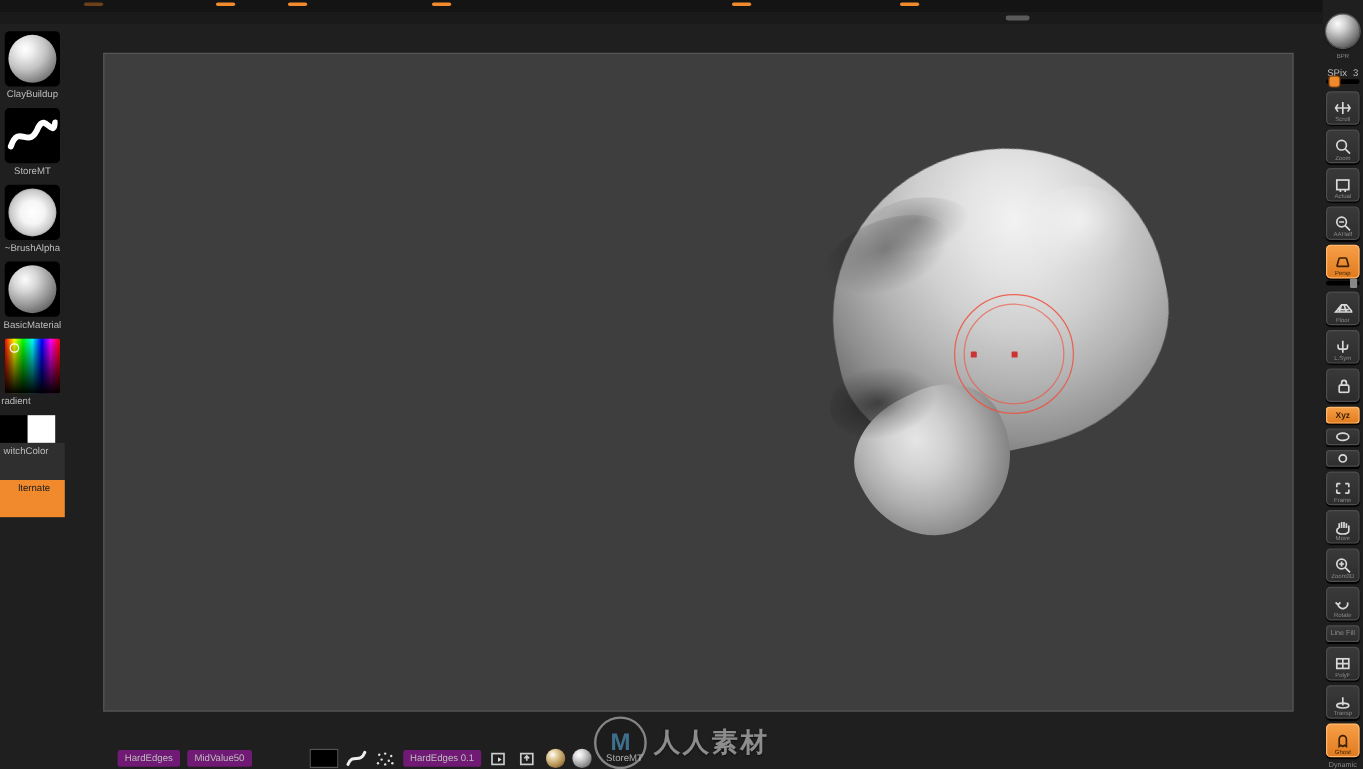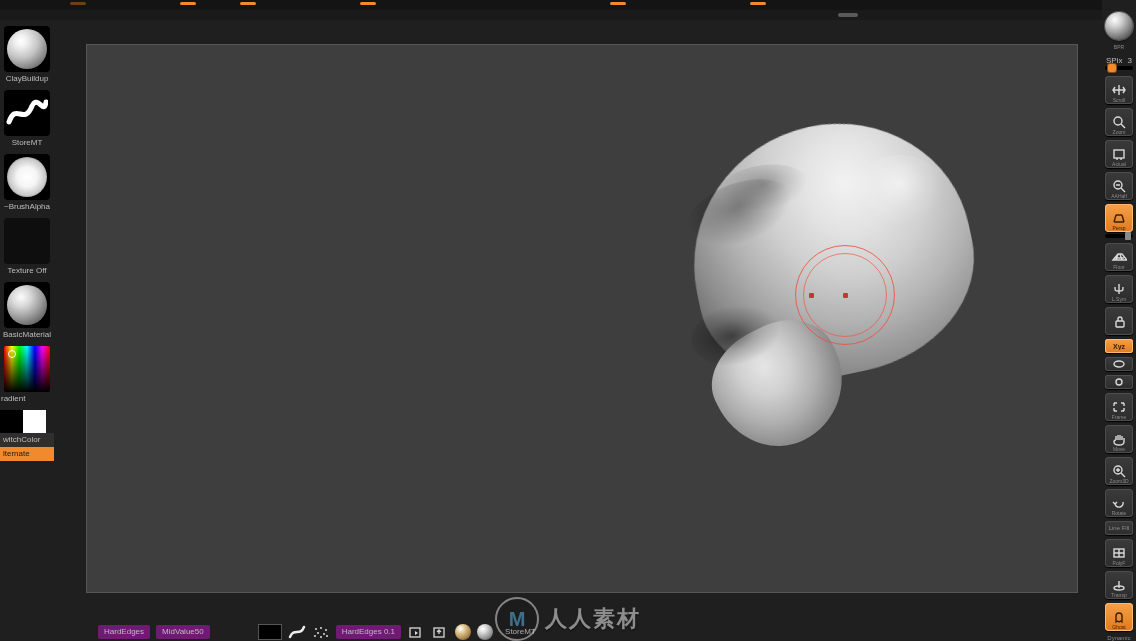--- a/index.html
+++ b/index.html
@@ -100,26 +100,26 @@
   .color-picker .marker{
     position:absolute;top:4px;left:4px;width:6px;height:6px;border:1px solid #fff;border-radius:50%;
   }
   .swatch-row{display:flex;margin-top:4px;}
   .swatch{
     width:23px;height:23px;
   }
   .swatch.black{background:#000;}
   .swatch.white{background:#fff;}
   .leftcol .btn-wide{
-    width:54px;height:14px;line-height:14px;text-align:left;
+    width:54px;height:31px;line-height:14px;text-align:left;
     padding-left:3px;font-size:8px;color:var(--text);
     background:var(--btn);box-sizing:border-box;
   }
   .leftcol .btn-wide.accent{
-    background:var(--accent);color:#1a1a1a;
+    background:var(--accent);color:#1a1a1a;text-align:center;
   }
   
   .rbtn{
     width:28px;height:28px;margin:2px 0;border-radius:4px;
     background:linear-gradient(#3a3a3a,#2c2c2c);
     box-shadow:inset 0 0 0 1px #4d4d4d, 0 1px 1px #000;
     display:flex;flex-direction:column;align-items:center;justify-content:center;
     position:relative;cursor:pointer;
   }
   .rbtn.active{
@@ -290,24 +290,20 @@
     <div class="lbl">StoreMT</div>
   </div>
 
   <div class="slot">
     <div class="thumb">
         <div class="brush-alpha"></div>
       </div>
     <div class="lbl">~BrushAlpha</div>
   </div>
 
-  <div class="slot">
-    <div class="thumb empty"></div>
-    <div class="lbl">Texture Off</div>
-  </div>
 
   <div class="slot">
     <div class="thumb">
         <div class="brush-sphere material"></div>
       </div>
     <div class="lbl">BasicMaterial</div>
   </div>
 
   <div class="slot">
     <div class="color-picker">

